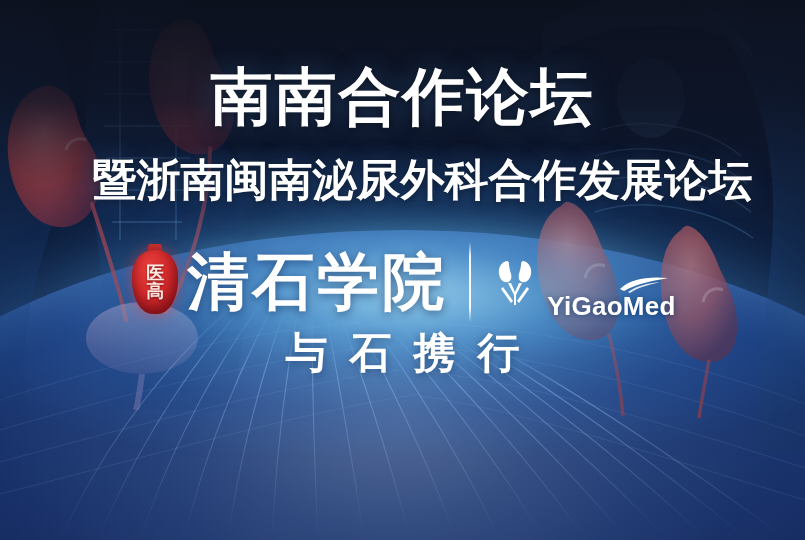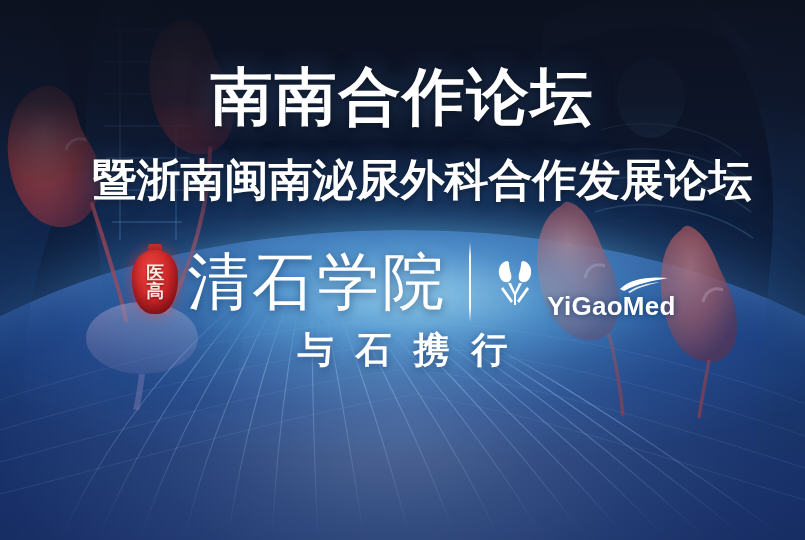--- a/index.html
+++ b/index.html
@@ -111,42 +111,42 @@
   .seal-chars{
     position:relative;z-index:2;
     display:flex;flex-direction:column;align-items:center;justify-content:center;
     line-height:1.02;
   }
   .seal-chars span{
     font-size:18px;font-weight:bold;color:#ffe9e3;
     text-shadow:0 1px 2px rgba(90,0,0,.8);
   }
   .brand-cn{
-    font-size:62px;line-height:1;font-weight:normal;color:#ffffff;
+    font-size:62px;line-height:1;font-weight:bold;color:#ffffff;
     letter-spacing:3px;white-space:nowrap;
     text-shadow:0 2px 10px rgba(10,35,80,.6), 0 0 24px rgba(150,215,255,.35);
   }
   .divider{
     width:2px;height:80px;margin:0 22px;
     background:linear-gradient(180deg,rgba(255,255,255,0) 0%,rgba(255,255,255,.95) 18%,rgba(255,255,255,.95) 82%,rgba(255,255,255,0) 100%);
     flex:0 0 auto;
   }
   .ygm{display:flex;align-items:center;gap:10px;flex:0 0 auto;}
   .ygm-mark{width:44px;height:50px;flex:0 0 auto;}
   .ygm-text-wrap{position:relative;display:inline-block;margin-top:48px;}
   .ygm-text{
     font-size:26px;font-weight:bold;color:#ffffff;letter-spacing:.3px;
     text-shadow:0 1px 6px rgba(8,40,90,.65);
   }
   .ygm-swoosh{position:absolute;right:6px;top:-15px;width:52px;height:17px;}
 
   .tagline{
     position:absolute;left:0;right:0;top:332px;
     text-align:center;
-    font-size:36px;line-height:1;font-weight:bold;color:#ffffff;
+    font-size:42px;line-height:1;font-weight:bold;color:#ffffff;
     letter-spacing:22px;text-indent:22px;
     white-space:nowrap;
     text-shadow:0 2px 10px rgba(10,35,80,.6), 0 0 20px rgba(150,215,255,.3);
   }
 </style>
 </head>
 <body>
 
 <div id="poster">
 

